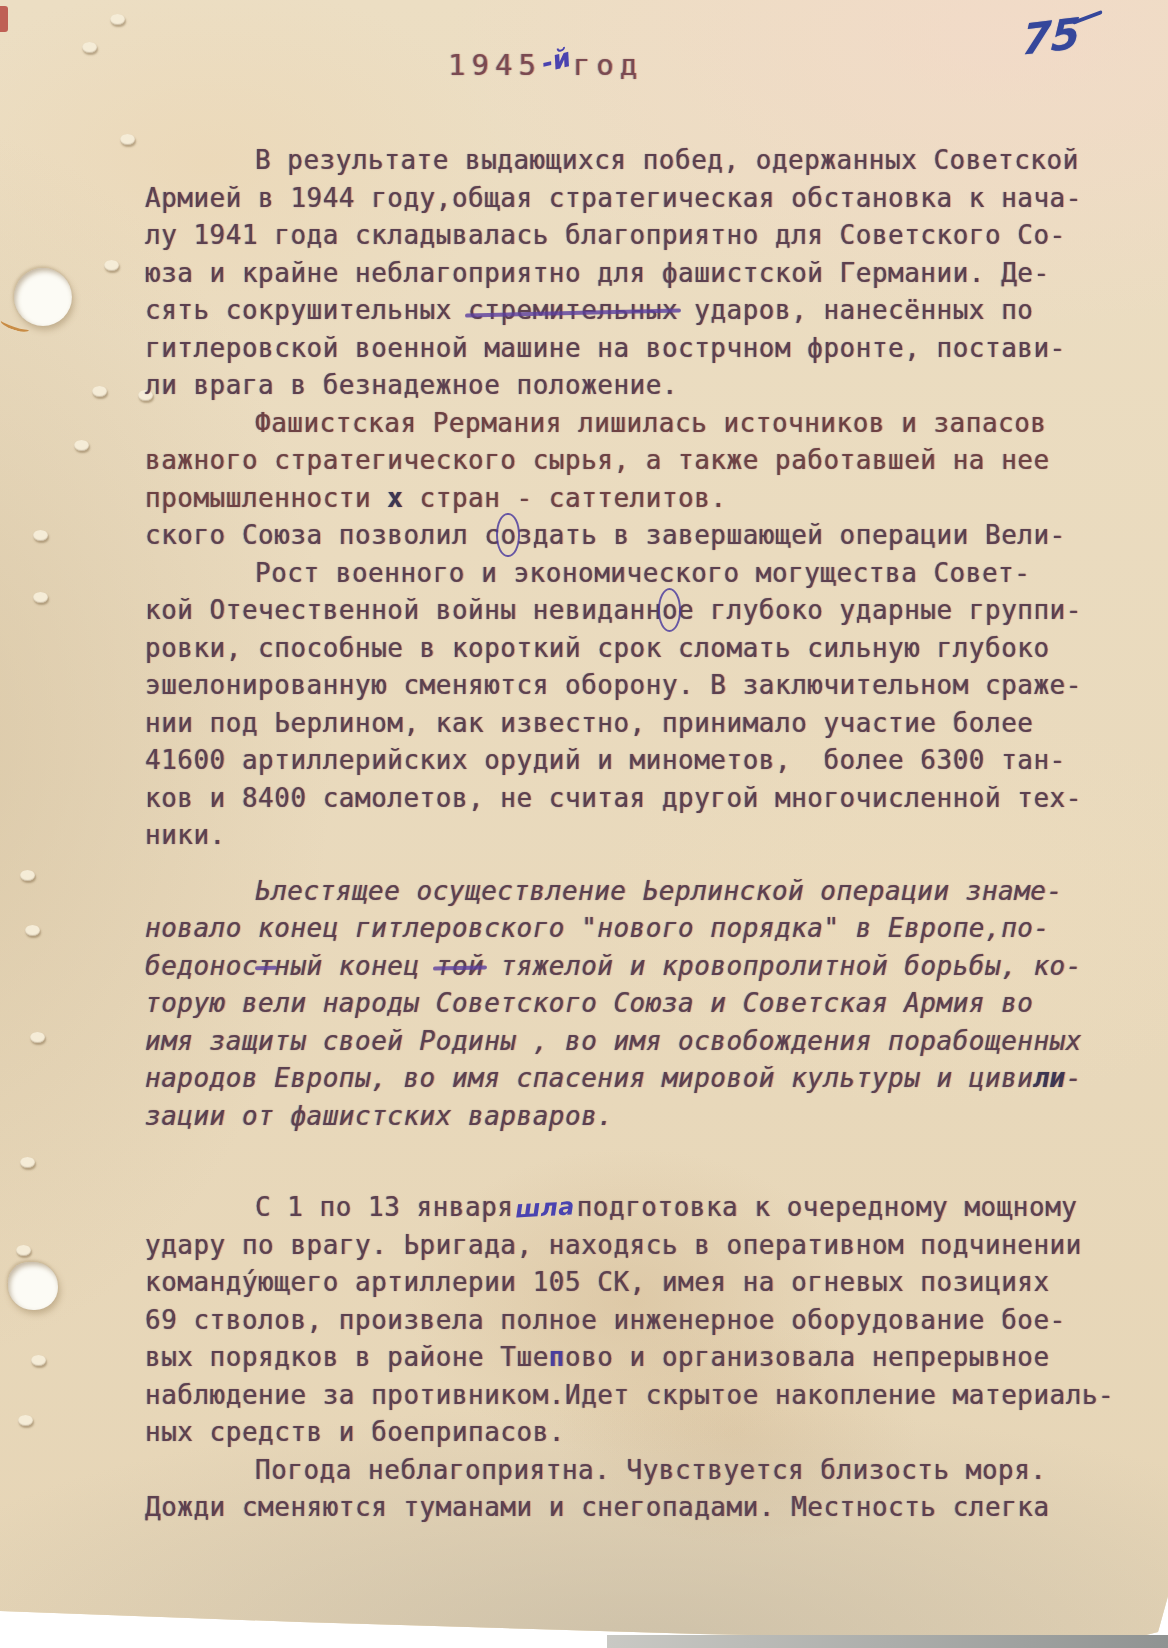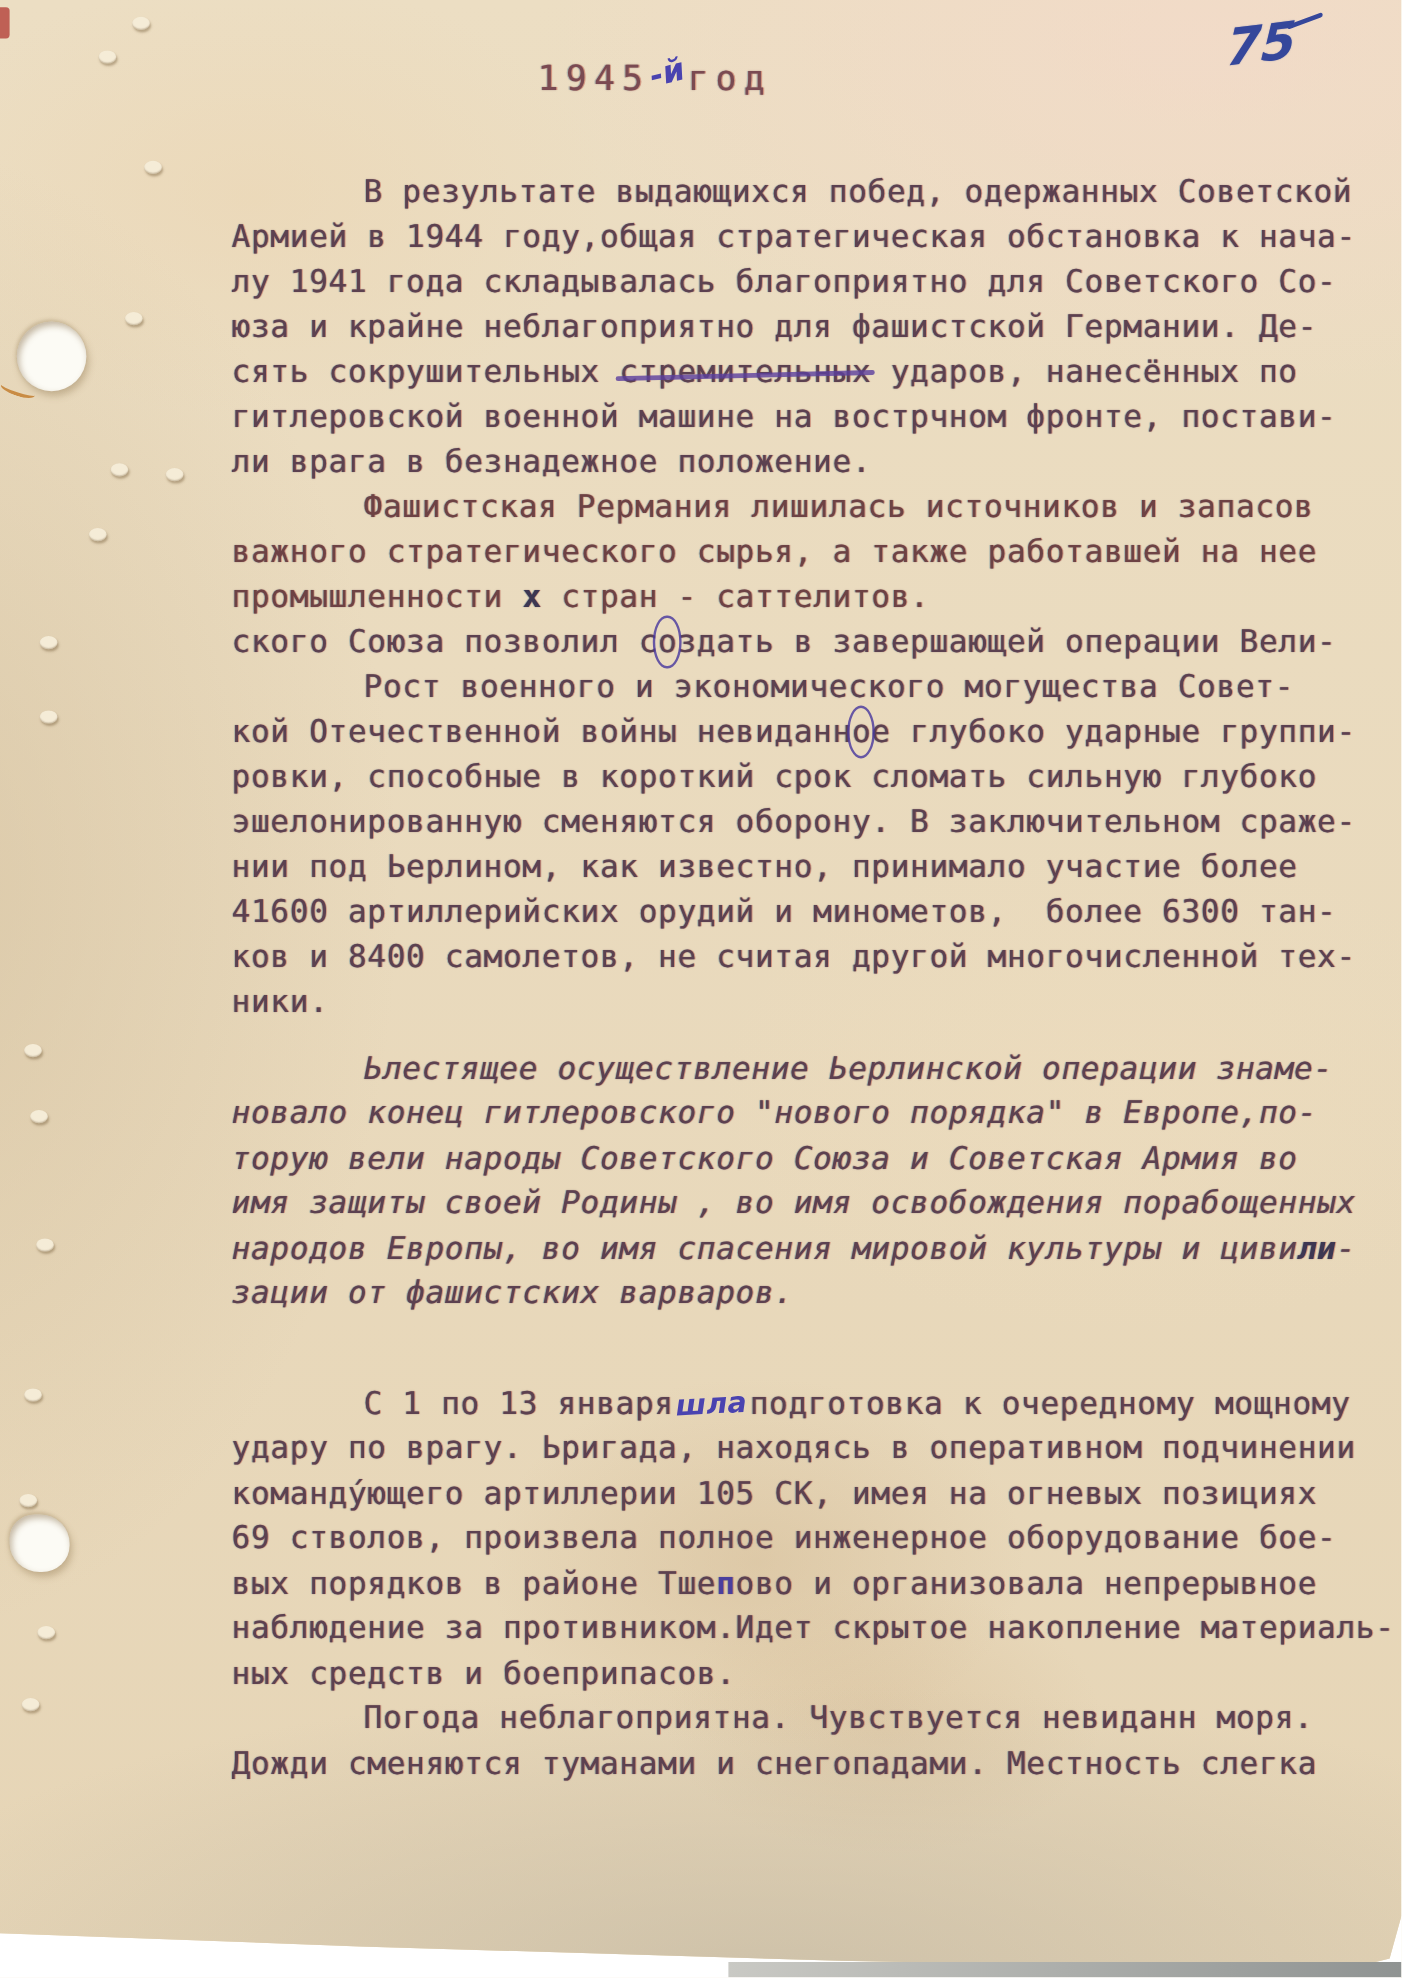--- a/index.html
+++ b/index.html
@@ -29,21 +29,21 @@
   }
   
   .text-block {
     position:absolute; left:145px; top:142px; width:980px;
     font-size:26px; line-height:37.5px; letter-spacing:0.5px;
     color:#5c4150;
     text-shadow: 0.8px 0 0 rgba(186,62,48,0.38), -0.8px 0 0 rgba(46,130,160,0.30), 0 0 1.2px rgba(92,65,80,0.55);
   }
   .para { position:relative; }
   .para.warm { color:#6d4244; }
-  .line { white-space:pre; height:37.5px;margin-left:48px; }
+  .line { white-space:pre; height:37.5px; }
   .line.indent { padding-left:110px; }
   .seg-n {}
   .seg-x { position:relative; }
   .seg-x::after {
     content:""; position:absolute; left:-3px; right:-3px; top:52%; height:3.5px;
     background:#5b3f9e; opacity:.8; border-radius:2px; transform:rotate(-1.4deg);
   }
   .seg-w {
     font-family:"DejaVu Sans", sans-serif; font-style:italic; font-weight:bold;
     color:#4a43b0; font-size:24px; letter-spacing:0; display:inline-block;
@@ -151,34 +151,35 @@
           <div class="line"><span class="seg-n">ровки, способные в короткий срок сломать сильную глубоко</span></div>
           <div class="line"><span class="seg-n">эшелонированную сменяются оборону. В заключительном сраже-</span></div>
           <div class="line"><span class="seg-n">нии под Ьерлином, как известно, принимало участие более</span></div>
           <div class="line"><span class="seg-n">41600 артиллерийских орудий и минометов,  более 6300 тан-</span></div>
           <div class="line"><span class="seg-n">ков и 8400 самолетов, не считая другой многочисленной тех-</span></div>
           <div class="line"><span class="seg-n">ники.</span></div>
         </div>
         <div class="para" style="margin-top: 18px; font-style: italic;">
           <div class="line indent"><span class="seg-n">Ьлестящее осуществление Ьерлинской операции знаме-</span></div>
           <div class="line"><span class="seg-n">новало конец гитлеровского "нового порядка" в Европе,по-</span></div>
+          <div class="line"><span class="seg-n">бедонос</span><span class="seg-x">т</span><span class="seg-n">ный конец </span><span class="seg-x">той</span><span class="seg-n"> тяжелой и кровопролитной борьбы, ко-</span></div>
           <div class="line"><span class="seg-n">торую вели народы Советского Союза и Советская Армия во</span></div>
           <div class="line"><span class="seg-n">имя защиты своей Родины , во имя освобождения порабощенных</span></div>
           <div class="line"><span class="seg-n">народов Европы, во имя спасения мировой культуры и циви</span><span class="seg-d">ли</span><span class="seg-n">-</span></div>
           <div class="line"><span class="seg-n">зации от фашистских варваров.</span></div>
         </div>
         <div class="para" style="margin-top: 54px;">
           <div class="line indent"><span class="seg-n">С 1 по 13 января</span><span class="seg-w">шла</span><span class="seg-n">подготовка к очередному мощному</span></div>
           <div class="line"><span class="seg-n">удару по врагу. Ьригада, находясь в оперативном подчинении</span></div>
           <div class="line"><span class="seg-n">команду́ющего артиллерии 105 СК, имея на огневых позициях</span></div>
           <div class="line"><span class="seg-n">69 стволов, произвела полное инженерное оборудование бое-</span></div>
           <div class="line"><span class="seg-n">вых порядков в районе Тше</span><span class="seg-v">п</span><span class="seg-n">ово и организовала непрерывное</span></div>
           <div class="line"><span class="seg-n">наблюдение за противником.Идет скрытое накопление материаль-</span></div>
           <div class="line"><span class="seg-n">ных средств и боеприпасов.</span></div>
         </div>
         <div class="para">
-          <div class="line indent"><span class="seg-n">Погода неблагоприятна. Чувствуется невиданн моря.</span></div>
+          <div class="line indent"><span class="seg-n">Погода неблагоприятна. Чувствуется близость моря.</span></div>
           <div class="line"><span class="seg-n">Дожди сменяются туманами и снегопадами. Местность слегка</span></div>
         </div>
       </div>
   </div>
   <div class="bottom-strip"></div>
 </div>
 
 </body></html>

